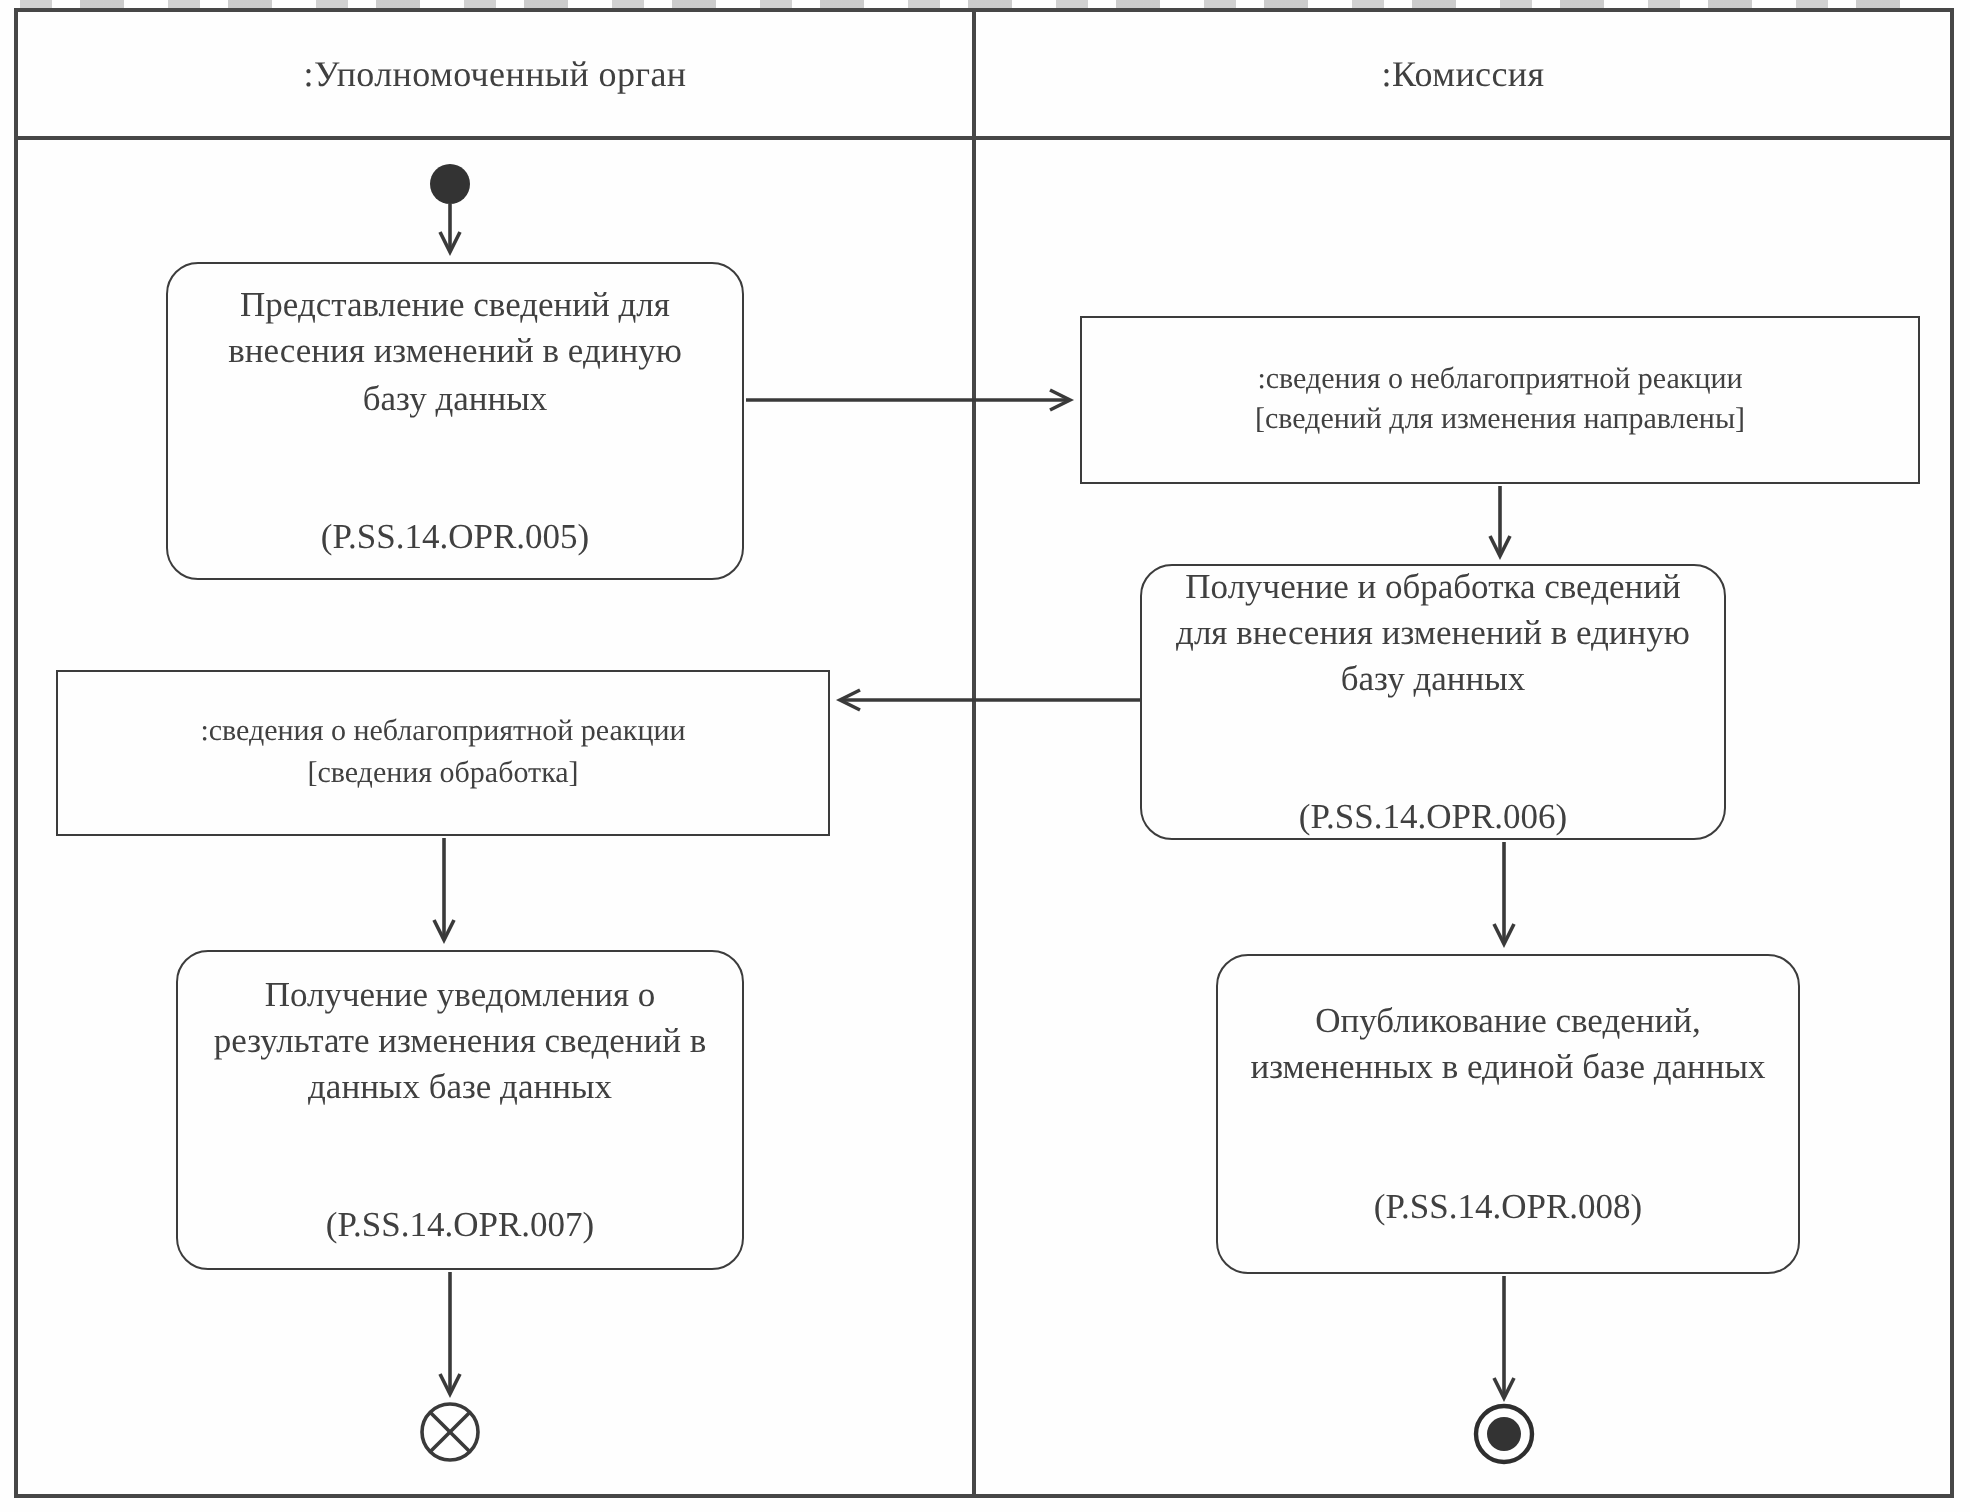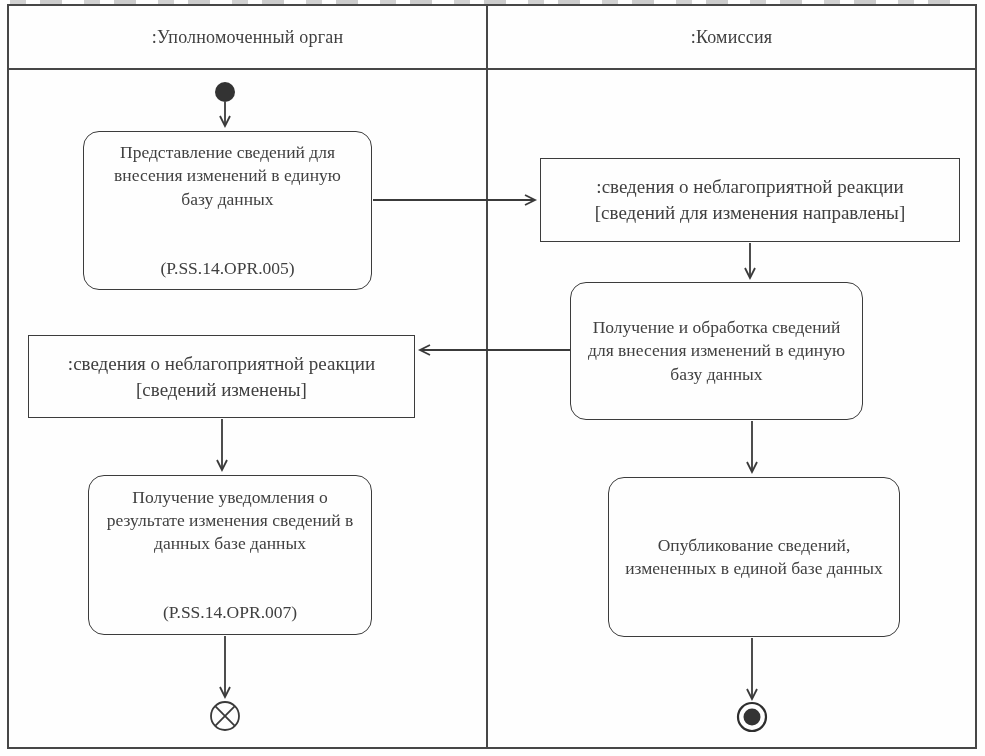--- a/index.html
+++ b/index.html
@@ -58,21 +58,21 @@
   }
   
   .objnode {
     position: absolute;
     border: 1.7px solid #3c3c3c;
     background: #fefefe;
     display: flex; flex-direction: column;
     align-items: center; justify-content: center;
     text-align: center;
     padding: 4px 10px;
-    font-size: 19px;
+    font-size: 15px;
     line-height: 1.35;
   }
   .a1 { left: 83px;  top: 131px; width: 289px; height: 159px; }
   .o1 { left: 540px; top: 158px; width: 420px; height: 84px;  }
   .a2 { left: 570px; top: 282px; width: 293px; height: 138px; }
   .o2 { left: 28px;  top: 335px; width: 387px; height: 83px;  }
   .a3 { left: 88px;  top: 475px; width: 284px; height: 160px; }
   .a4 { left: 608px; top: 477px; width: 292px; height: 160px; }
 
   .overlay {
@@ -132,29 +132,31 @@
     <div>(P.SS.14.OPR.005)</div>
   </div>
 
   <div class="objnode o1">
     <div>:сведения о неблагоприятной реакции</div>
     <div>[сведений для изменения направлены]</div>
   </div>
 
   <div class="activity a2">
     <div>Получение и обработка сведений для внесения изменений в единую базу данных</div>
+    <div>(P.SS.14.OPR.006)</div>
   </div>
 
   <div class="objnode o2">
     <div>:сведения о неблагоприятной реакции</div>
-    <div>[сведений изменены]</div>
+    <div>[сведения обработка]</div>
   </div>
 
   <div class="activity a3">
     <div>Получение уведомления о результате изменения сведений в данных базе данных</div>
     <div>(P.SS.14.OPR.007)</div>
   </div>
 
   <div class="activity a4">
     <div>Опубликование сведений, измененных в единой базе данных</div>
+    <div>(P.SS.14.OPR.008)</div>
   </div>
 
 </div>
 
 </body></html>

